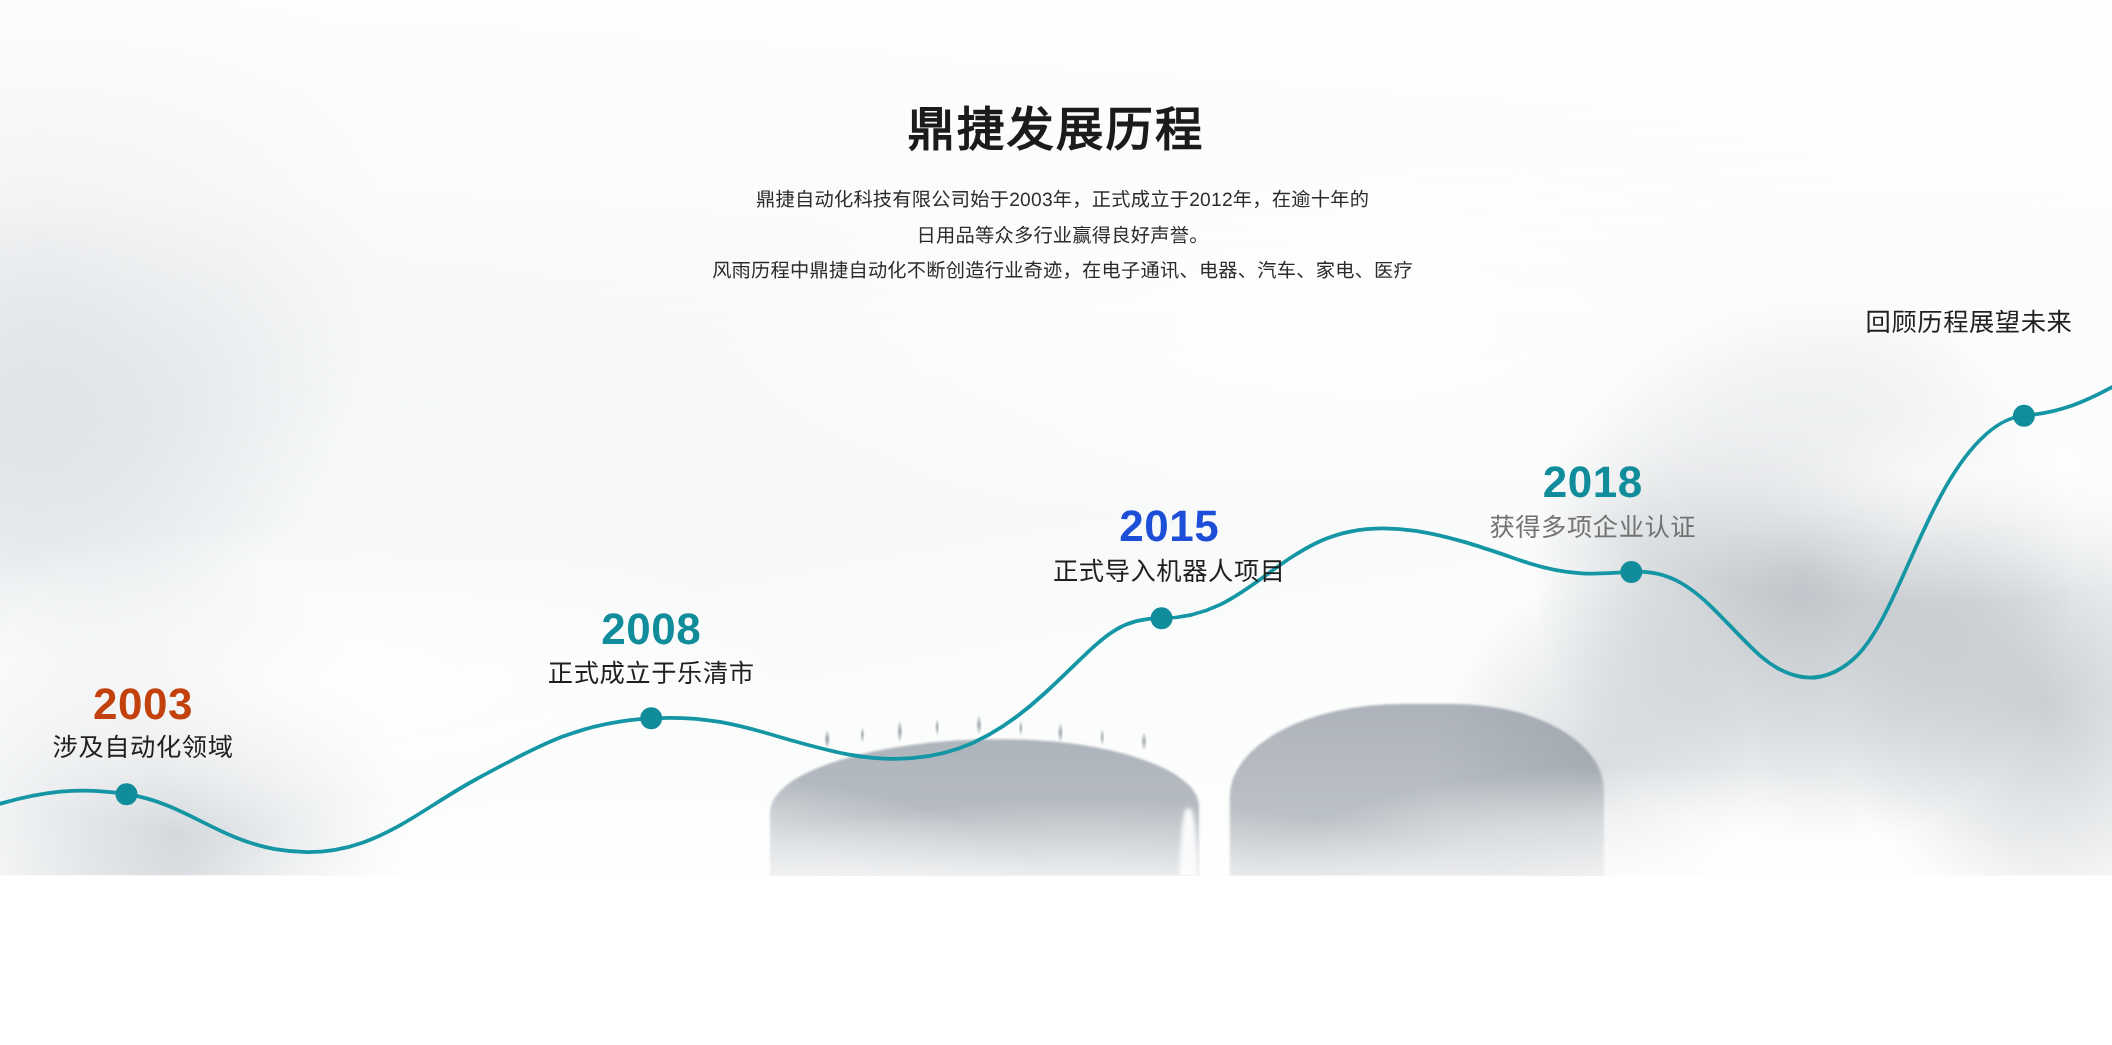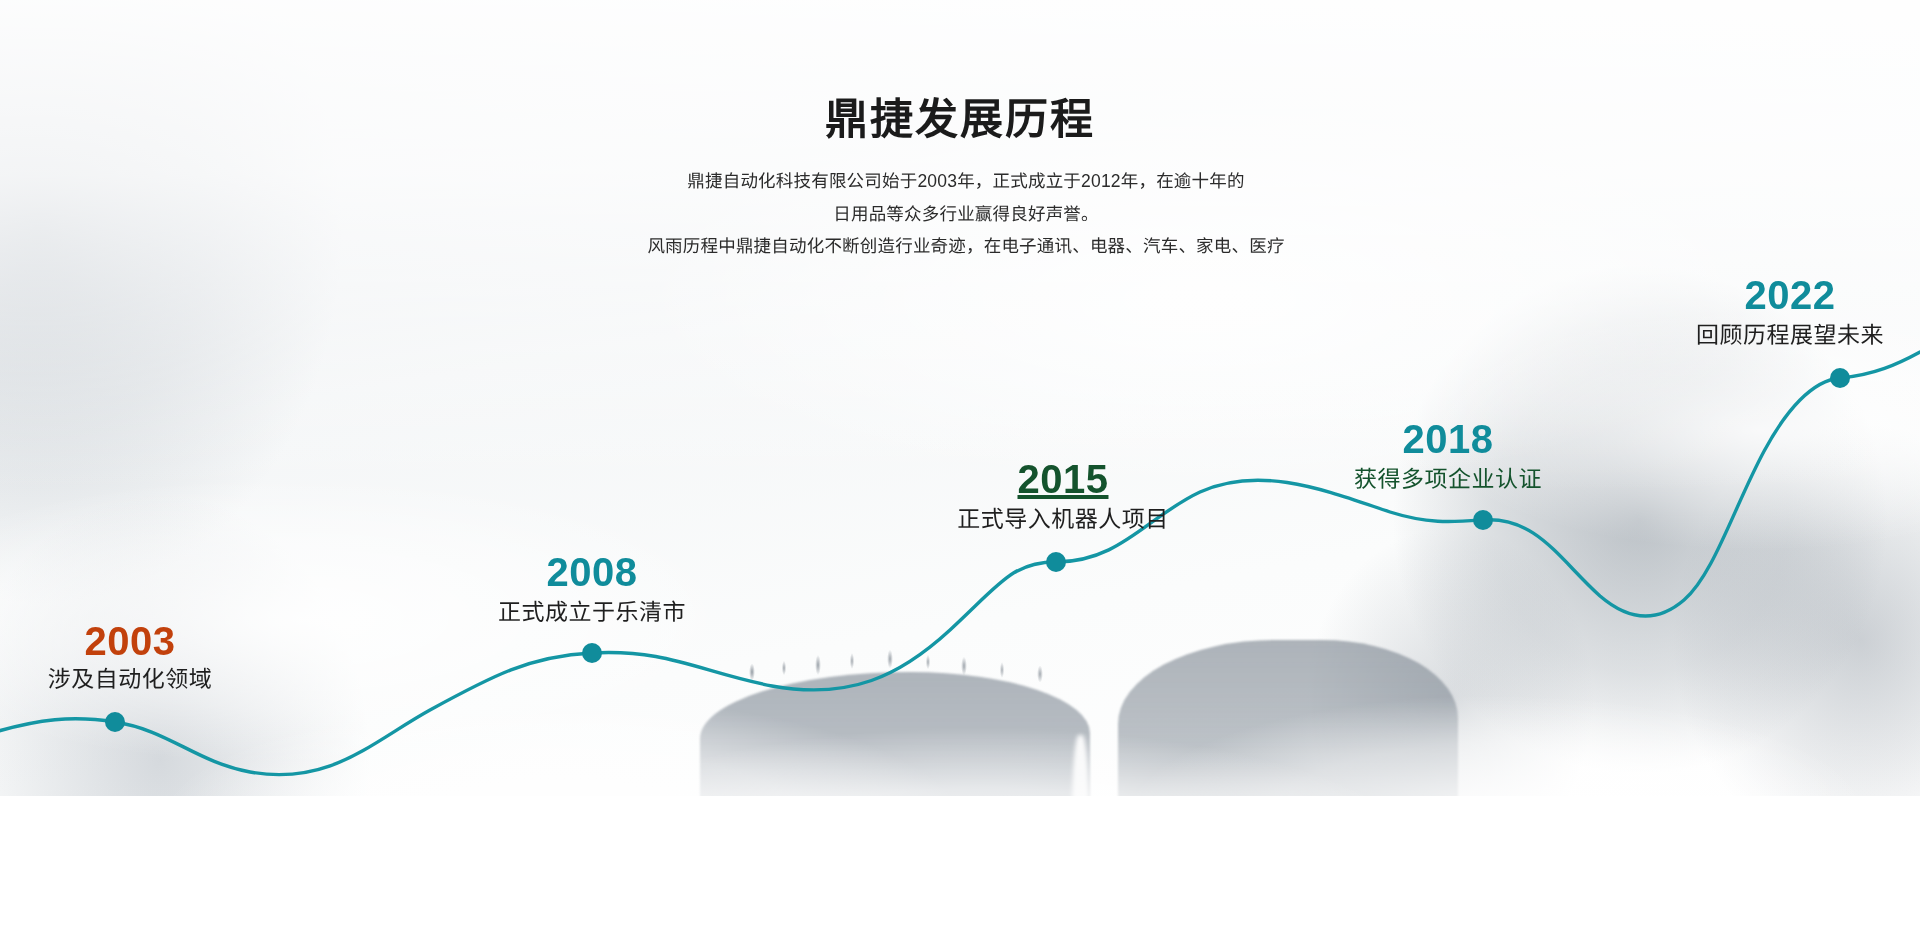--- a/index.html
+++ b/index.html
@@ -218,26 +218,25 @@
   <div id="milestones">
       <div class="milestone" style="left: 130px; top: 620px;">
         <div class="year" style="color: #c2410c;">2003</div>
         <div class="desc" style="color: rgb(31, 31, 31); font-family: Liberation Mono, monospace;">涉及自动化领域</div>
       </div>
       <div class="milestone" style="left: 592px; top: 551px;">
         <div class="year" style="color: rgb(16, 140, 155);">2008</div>
         <div class="desc" style="color: rgb(31, 31, 31);">正式成立于乐清市</div>
       </div>
       <div class="milestone" style="left: 1063px; top: 458px;">
-        <div class="year" style="color: #14532d; text-decoration: underline;">2015</div>
+        <div class="year" style="color: #1d4ed8;">2015</div>
         <div class="desc" style="color: rgb(31, 31, 31);">正式导入机器人项目</div>
       </div>
       <div class="milestone" style="left: 1448px; top: 418px;">
         <div class="year" style="color: rgb(16, 140, 155);">2018</div>
-        <div class="desc" style="color: #14532d;">获得多项企业认证</div>
+        <div class="desc" style="color: #737373;">获得多项企业认证</div>
       </div>
       <div class="milestone" style="left: 1790px; top: 274px;">
-        <div class="year" style="color: rgb(16, 140, 155);">2022</div>
         <div class="desc" style="color: rgb(31, 31, 31);">回顾历程展望未来</div>
       </div>
     </div>
 
 </div>
 
 </body></html>

